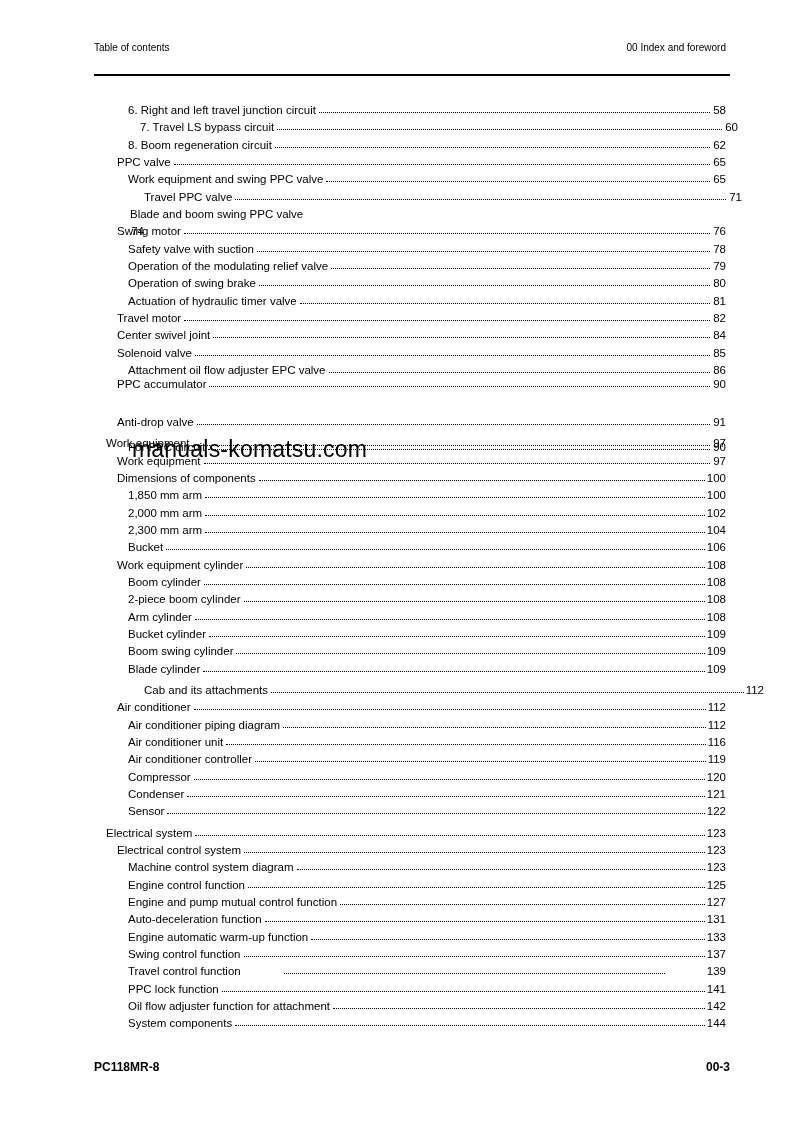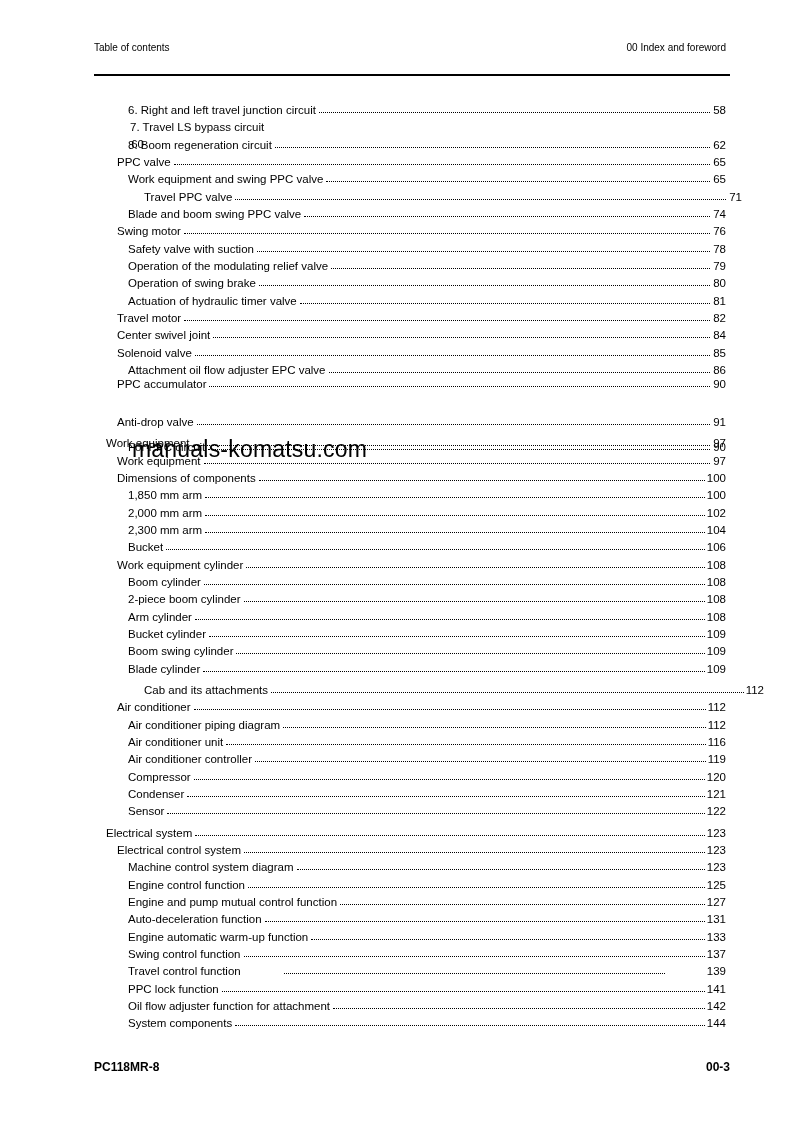--- a/index.html
+++ b/index.html
@@ -35,21 +35,21 @@
   <div class="header-right">00 Index and foreword</div>
   <div class="header-rule"></div>
 </div>
 
 <div id="toc">
     <div class="row" style="top: 102px; left: 128px; width: 598px;">
       <span class="t">6. Right and left travel junction circuit</span>
       <span class="dots"></span>
       <span class="p">58</span>
     </div>
-    <div class="row" style="top: 119px; left: 128px; width: 598px; flex-direction: column;">
+    <div class="row" style="top: 119px; left: 140px; width: 598px;">
       <span class="t">7. Travel LS bypass circuit</span>
       <span class="dots"></span>
       <span class="p">60</span>
     </div>
     <div class="row" style="top: 137px; left: 128px; width: 598px;">
       <span class="t">8. Boom regeneration circuit</span>
       <span class="dots"></span>
       <span class="p">62</span>
     </div>
     <div class="row" style="top: 154px; left: 117px; width: 609px;">
@@ -60,21 +60,21 @@
     <div class="row" style="top: 171px; left: 128px; width: 598px;">
       <span class="t">Work equipment and swing PPC valve</span>
       <span class="dots"></span>
       <span class="p">65</span>
     </div>
     <div class="row" style="top: 189px; left: 144px; width: 598px;">
       <span class="t">Travel PPC valve</span>
       <span class="dots"></span>
       <span class="p">71</span>
     </div>
-    <div class="row" style="top: 206px; left: 128px; width: 598px;">
+    <div class="row" style="top: 206px; left: 128px; width: 598px; flex-direction: column;">
       <span class="t">Blade and boom swing PPC valve</span>
       <span class="dots"></span>
       <span class="p">74</span>
     </div>
     <div class="row" style="top: 223px; left: 117px; width: 609px;">
       <span class="t">Swing motor</span>
       <span class="dots"></span>
       <span class="p">76</span>
     </div>
     <div class="row" style="top: 241px; left: 128px; width: 598px;">

